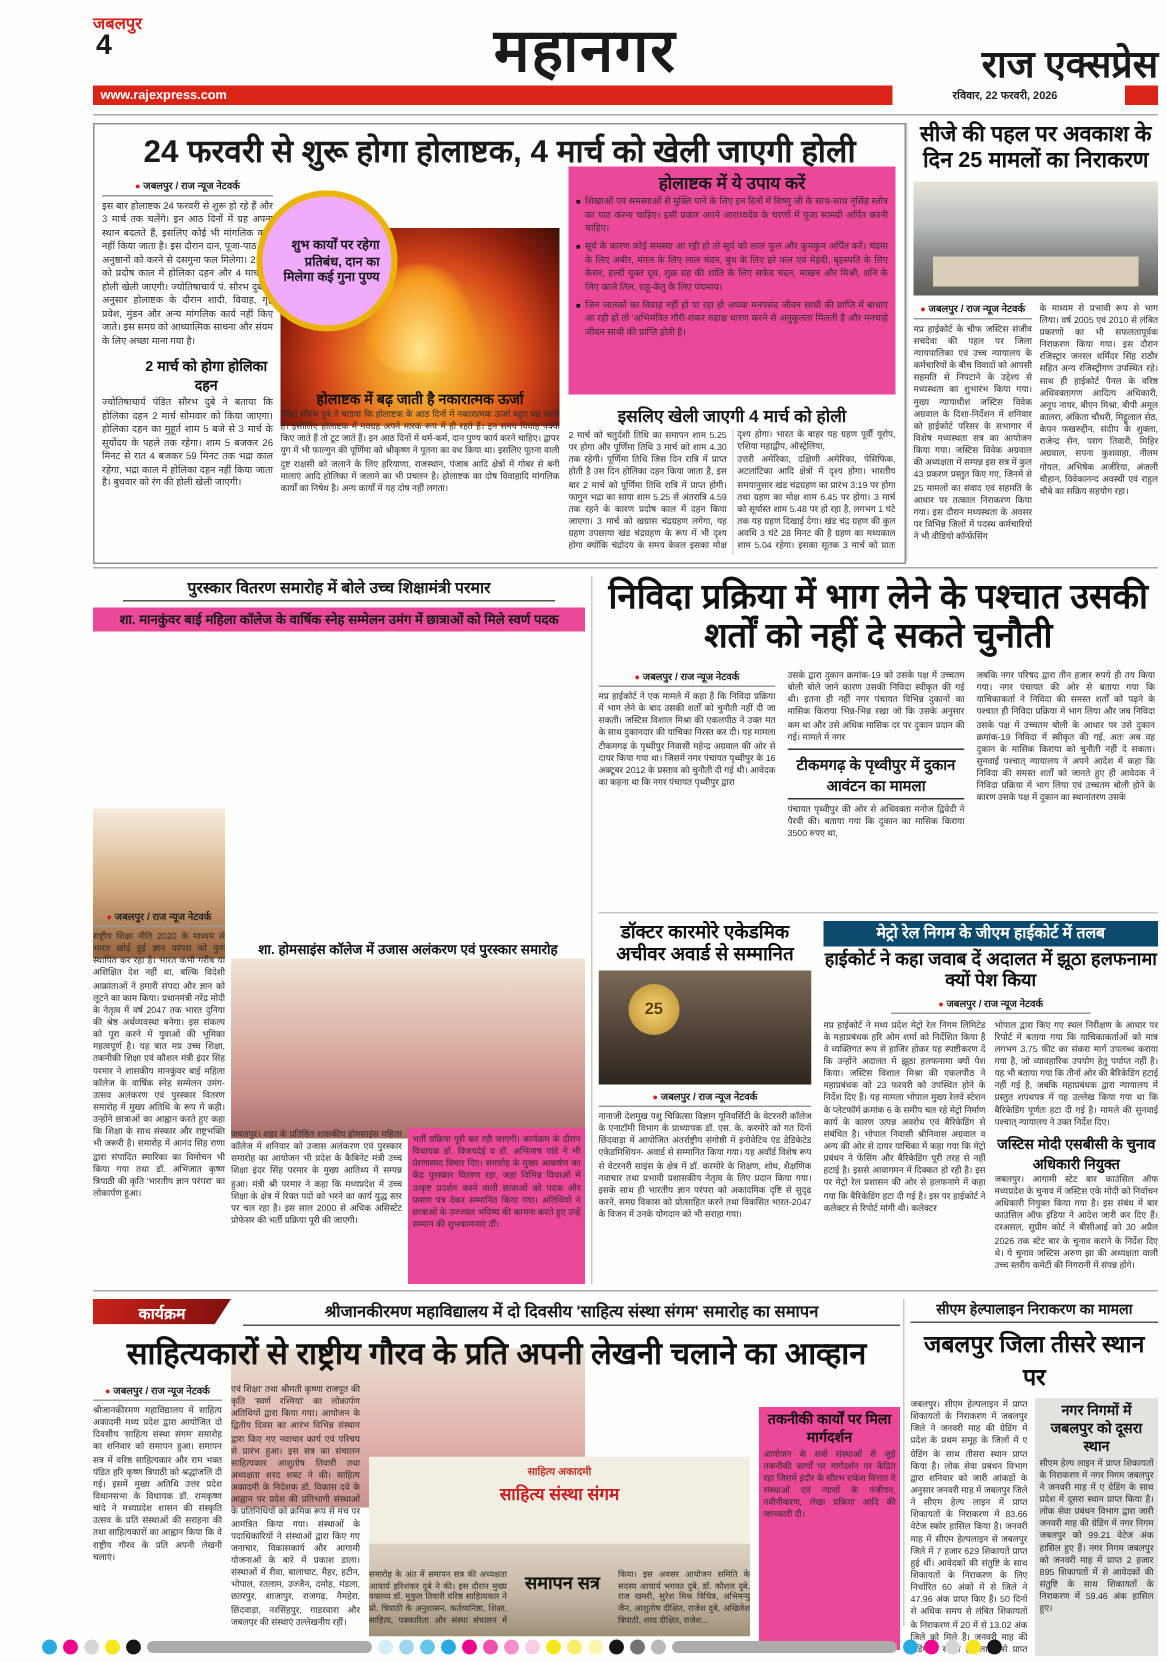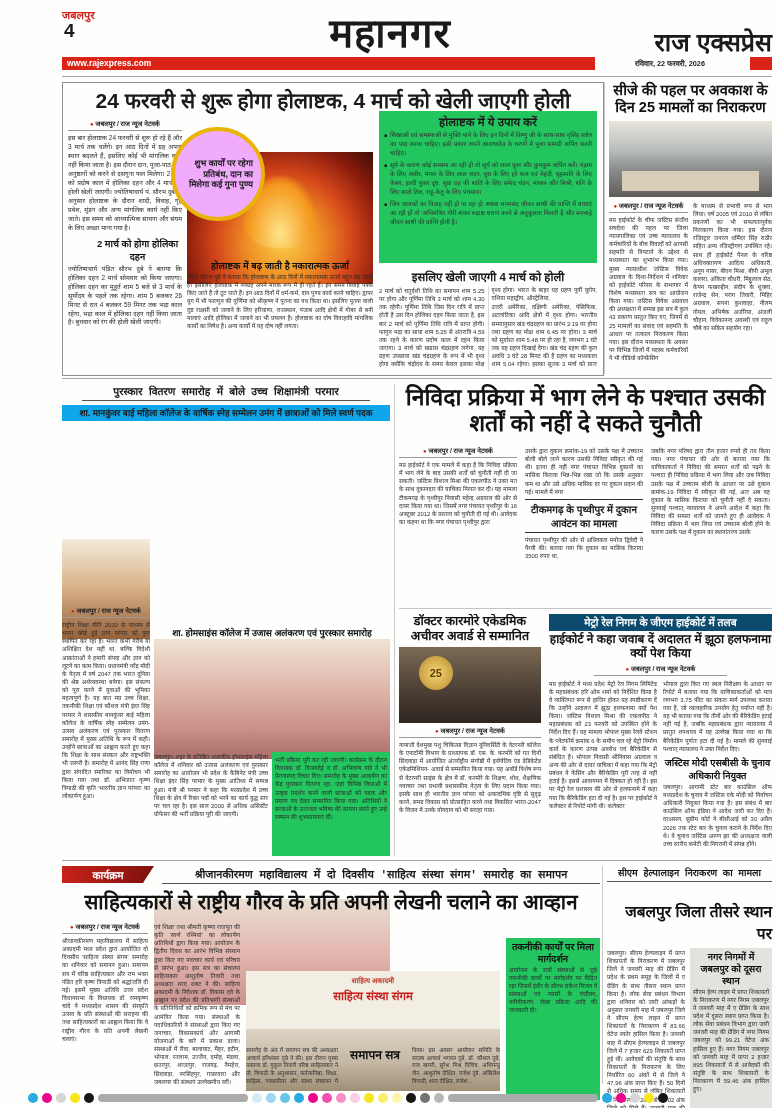--- a/index.html
+++ b/index.html
@@ -21,21 +21,21 @@
   .mh-section{font-size:40px;font-weight:800;letter-spacing:1px;text-align:center;}
   .mh-brand{font-size:25px;font-weight:800;text-align:right;}
   .mh-bar{background:#da2418;color:#fff;font-size:8.5px;font-weight:bold;line-height:13px;padding-left:5px;}
   .mh-date{font-size:7.3px;font-weight:bold;text-align:center;line-height:13px;color:#222;}
   .mh-redsq{background:#da2418;}
   
   .lead-box{border:1px solid #8f8f8f;}
   .lead-headline{font-size:21px;font-weight:800;text-align:center;white-space:nowrap;overflow:hidden;padding-top:3px;}
   .badge{background:#f0abfc;border:4px solid #eab308;border-radius:50%;display:flex;align-items:center;justify-content:center;
          text-align:right;font-weight:bold;font-size:8.6px;line-height:1.25;padding:8px;box-sizing:border-box;}
-  .peach{background:#22c55e;}
+  .peach{background:#ec4899;}
   .upay-title{font-size:11.5px;font-weight:800;text-align:center;margin:3px 0 2px 0;}
   .upay-item{display:flex;gap:3px;font-size:6.2px;line-height:1.45;text-align:justify;margin:0 5px 3px 5px;color:#2e2e2e;}
   .upay-item .sq{color:#111;font-size:5px;line-height:1.9;}
   .sec-title{font-size:11.5px;font-weight:800;text-align:center;margin:2px 0;}
   .twocol{column-count:2;column-gap:7px;column-rule:1px solid #d8d8d8;}
   
   .ph-fire{background:radial-gradient(circle at 52% 68%,#f9cf49 0%,#ef8f25 28%,#d4461a 52%,#8c1d0d 74%,#2c0b04 100%);}
   .ph-fire .flame{position:absolute;left:30%;top:18%;width:40%;height:55%;background:radial-gradient(ellipse at 50% 80%,#ffe58a,#f59a1f 60%,transparent 75%);border-radius:50% 50% 40% 40%;filter:blur(1px);}
   .ph-court{background:linear-gradient(180deg,#e8e4da 0%,#b9bdbd 38%,#8d8f90 62%,#5f5c57 100%);}
   .ph-court .tbl{position:absolute;left:8%;right:8%;bottom:8%;height:26%;background:#d8cdb7;}
@@ -43,22 +43,22 @@
   .ph-group2{background:linear-gradient(180deg,#e9ded2 0%,#e3b7b0 50%,#cb9390 100%);}
   .ph-speaker{background:linear-gradient(180deg,#f4ecdc 0%,#d9b288 48%,#96613b 100%);}
   .ph-award{background:linear-gradient(180deg,#7a6a55 0%,#4e4136 55%,#2e2620 100%);}
   .gold-circle{position:absolute;left:14%;top:12%;width:34px;height:34px;border-radius:50%;background:radial-gradient(circle,#f6d674,#b78a2e);
                display:flex;align-items:center;justify-content:center;color:#5e3f07;font-weight:800;font-size:11px;}
   .ph-sahitya-people{background:linear-gradient(180deg,#ddd3c4 0%,#c4b7a3 55%,#9e8f77 100%);}
   .banner-area{background:#f2eee4;text-align:center;}
   .banner-small{color:#c0392b;font-size:7px;font-weight:bold;padding-top:5px;}
   .banner-main{color:#c81f1f;font-size:11.5px;font-weight:800;margin-top:3px;}
   
-  .kicker{font-weight:bold;text-align:center;border-bottom:1.5px solid #555;padding-bottom:2px;font-family:Liberation Mono, monospace;}
-  .deck{background:#0ea5e9;font-weight:bold;font-size:8.8px;text-align:center;padding:2px 3px;}
+  .kicker{font-weight:bold;text-align:center;border-bottom:1.5px solid #555;padding-bottom:2px;}
+  .deck{background:#ec4899;font-weight:bold;font-size:8.8px;text-align:center;padding:2px 3px;}
   .red-banner{background:#0c4a6e;color:#fff;font-weight:bold;font-size:10.5px;text-align:center;line-height:17px;}
   .boxed-sub{border-top:1.5px solid #333;border-bottom:1.5px solid #333;font-weight:800;font-size:10px;text-align:center;padding:2px 0;margin:3px 0;}
   .tag{background:linear-gradient(100deg,#c8241c 0%,#a01812 55%,#7c100c 100%);color:#fff;font-weight:800;font-size:10.5px;
        display:flex;align-items:center;justify-content:center;clip-path:polygon(0 0,100% 0,88% 100%,0 100%);}
   .graybox{background:#e4e2df;}
   
   .marks{display:flex;align-items:center;gap:4px;}
   .mdot{width:10px;height:10px;border-radius:50%;flex:none;}
   .mbar{height:8px;border-radius:4px;background:#ababab;flex:none;}
   .c{background:#29abe2;} .m{background:#ec068d;} .y{background:#f7e51e;} .k{background:#161616;} .g{background:#d6d6d6;}
@@ -253,21 +253,21 @@
     <div class="abs col peach" style="left:444px;top:72px;width:94px;height:162px;padding:3px;box-sizing:border-box;">
       <div class="subhead" style="font-size:9.5px;line-height:1.25;">तकनीकी कार्यों पर मिला मार्गदर्शन</div>
       <p class="body-sm">आयोजन के सत्रों संस्थाओं से जुड़े तकनीकी कार्यों पर मार्गदर्शन पर केंद्रित रहा जिसमें इंदौर के सौरभ राकेश मित्तल ने संस्थाओं एवं न्यासों के पंजीयन, नवीनीकरण, लेखा प्रक्रिया आदि की जानकारी दी।</p>
     </div>
   </div>
 
   <div class="abs vrule" style="left:602px;top:866px;height:218px;"></div>
 
   <div class="abs" style="left:607px;top:866px;width:165px;height:218px;">
     <div class="kicker" style="font-size:9.5px;">सीएम हेल्पालाइन निराकरण का मामला</div>
-    <div class="subhead" style="font-size:15.5px;margin-top:18px;text-align:right;">जबलपुर जिला तीसरे स्थान पर</div>
+    <div class="subhead" style="font-size:15.5px;margin-top:2px;">जबलपुर जिला तीसरे स्थान पर</div>
     <div style="display:flex;gap:5px;margin-top:4px;height:172px;overflow:hidden;">
       <div class="col" style="width:78px;">
         <p class="body-sm">जबलपुर। सीएम हेल्पलाइन में प्राप्त शिकायतों के निराकरण में जबलपुर जिले ने जनवरी माह की ग्रेडिंग में प्रदेश के प्रथम समूह के जिलों में ए ग्रेडिंग के साथ तीसरा स्थान प्राप्त किया है। लोक सेवा प्रबंधन विभाग द्वारा शनिवार को जारी आंकड़ों के अनुसार जनवरी माह में जबलपुर जिले ने सीएम हेल्प लाइन में प्राप्त शिकायतों के निराकरण में 83.66 वेटेज स्कोर हासिल किया है। जनवरी माह में सीएम हेल्पलाइन से जबलपुर जिले में 7 हजार 629 शिकायतें प्राप्त हुई थीं। आवेदकों की संतुष्टि के साथ शिकायतों के निराकरण के लिए निर्धारित 60 अंकों में से जिले ने 47.96 अंक प्राप्त किए हैं। 50 दिनों से अधिक समय से लंबित शिकायतों के निराकरण में 20 में से 13.02 अंक जिले को मिले हैं। जनवरी माह की ग्रेडिंग में सीएम हेल्पलाइन से प्राप्त शिकायतों के निराकरण में इंदौर जिले को 86.05 वेटेज स्कोर के साथ पहला स्थान हासिल हुआ है।</p>
       </div>
       <div class="col graybox" style="width:82px;padding:3px;box-sizing:border-box;">
         <div class="subhead" style="font-size:9.5px;line-height:1.25;">नगर निगमों में जबलपुर को दूसरा स्थान</div>
         <p class="body-sm">सीएम हेल्प लाइन में प्राप्त शिकायतों के निराकरण में नगर निगम जबलपुर ने जनवरी माह में ए ग्रेडिंग के साथ प्रदेश में दूसरा स्थान प्राप्त किया है। लोक सेवा प्रबंधन विभाग द्वारा जारी जनवरी माह की ग्रेडिंग में नगर निगम जबलपुर को 99.21 वेटेज अंक हासिल हुए हैं। नगर निगम जबलपुर को जनवरी माह में प्राप्त 2 हजार 895 शिकायतों में से आवेदकों की संतुष्टि के साथ शिकायतों के निराकरण में 59.46 अंक हासिल हुए।</p>
       </div>
     </div>
   </div>

